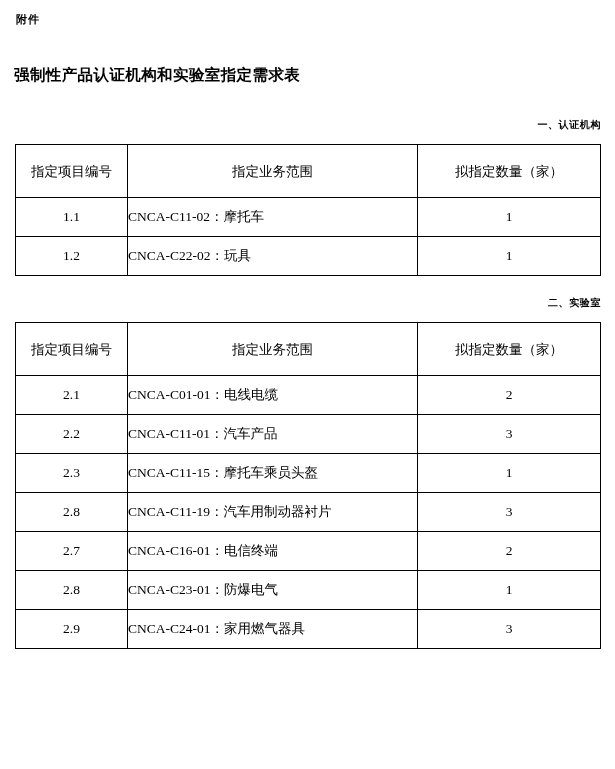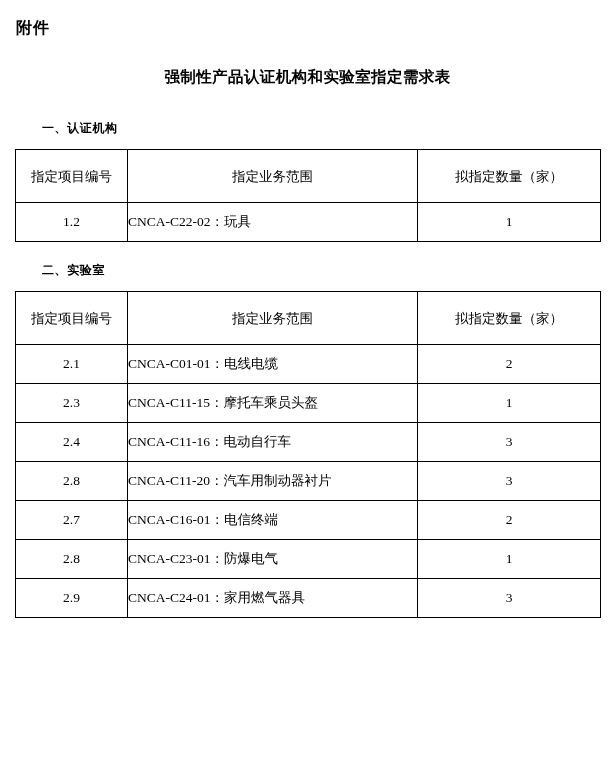--- a/index.html
+++ b/index.html
@@ -17,40 +17,41 @@
   .page {
     position: relative;
     width: 615px;
     height: 769px;
     box-sizing: border-box;
     padding: 0 14px;
   }
   .attachment-label {
     font-family: "Liberation Sans", sans-serif;
     font-weight: bold;
-    font-size: 16px;
+    font-size: 11px;
     line-height: 1;
-    padding-top: 20px;
+    padding-top: 14px;
     padding-left: 2px;
     letter-spacing: 1px;
   }
   .doc-title {
-    text-align: center;
+    text-align: left;
     font-family: "Liberation Sans", sans-serif;
     font-weight: bold;
     font-size: 15.5px;
-    margin-top: 31px;
+    margin-top: 40px;
     letter-spacing: 0.4px;
   }
   .section-heading {
     font-family: "Liberation Sans", sans-serif;
     font-weight: bold;
-    font-size: 12px;
+    font-size: 10px;
     letter-spacing: 0.6px;
     padding-left: 28px;
+    text-align: right;
   }
   .section-heading.first {
     margin-top: 32px;
   }
   .section-heading.second {
     margin-top: 20px;
   }
   table.data-table {
     border-collapse: collapse;
     width: 585px;
@@ -109,20 +110,25 @@
         <col class="col-scope">
         <col class="col-qty">
     </colgroup>
     <tbody>
       <tr>
         <td class="hdr-cell">指定项目编号</td>
         <td class="hdr-cell">指定业务范围</td>
         <td class="hdr-cell">拟指定数量（家）</td>
       </tr>
       <tr>
+        <td class="cell-center">1.1</td>
+        <td class="cell-left">CNCA-C11-02：摩托车</td>
+        <td class="cell-center">1</td>
+      </tr>
+      <tr>
         <td class="cell-center">1.2</td>
         <td class="cell-left">CNCA-C22-02：玩具</td>
         <td class="cell-center">1</td>
       </tr>
     </tbody>
   </table>
 
   <div class="section-heading second">二、实验室</div>
 
   <table class="data-table tbl2">
@@ -136,32 +142,32 @@
         <td class="hdr-cell">指定项目编号</td>
         <td class="hdr-cell">指定业务范围</td>
         <td class="hdr-cell">拟指定数量（家）</td>
       </tr>
       <tr>
         <td class="cell-center">2.1</td>
         <td class="cell-left">CNCA-C01-01：电线电缆</td>
         <td class="cell-center">2</td>
       </tr>
       <tr>
+        <td class="cell-center">2.2</td>
+        <td class="cell-left">CNCA-C11-01：汽车产品</td>
+        <td class="cell-center">3</td>
+      </tr>
+      <tr>
         <td class="cell-center">2.3</td>
         <td class="cell-left">CNCA-C11-15：摩托车乘员头盔</td>
         <td class="cell-center">1</td>
       </tr>
       <tr>
-        <td class="cell-center">2.4</td>
-        <td class="cell-left">CNCA-C11-16：电动自行车</td>
-        <td class="cell-center">3</td>
-      </tr>
-      <tr>
         <td class="cell-center">2.8</td>
-        <td class="cell-left">CNCA-C11-20：汽车用制动器衬片</td>
+        <td class="cell-left">CNCA-C11-19：汽车用制动器衬片</td>
         <td class="cell-center">3</td>
       </tr>
       <tr>
         <td class="cell-center">2.7</td>
         <td class="cell-left">CNCA-C16-01：电信终端</td>
         <td class="cell-center">2</td>
       </tr>
       <tr>
         <td class="cell-center">2.8</td>
         <td class="cell-left">CNCA-C23-01：防爆电气</td>

